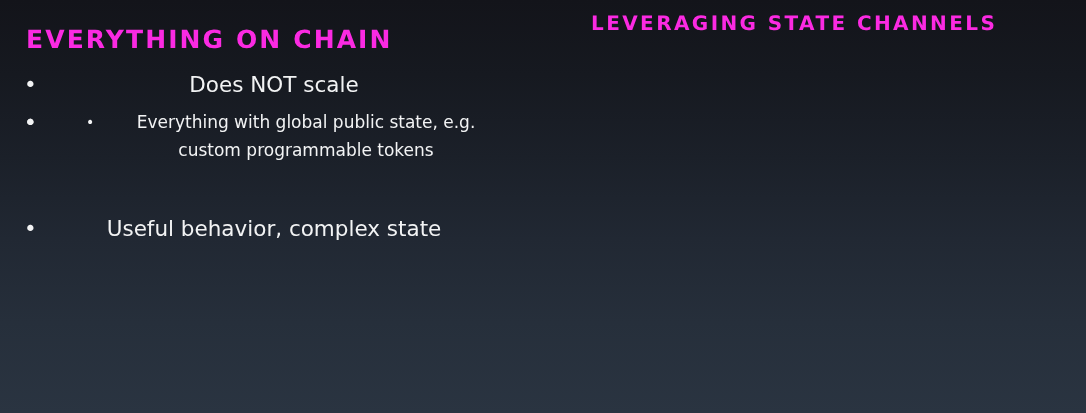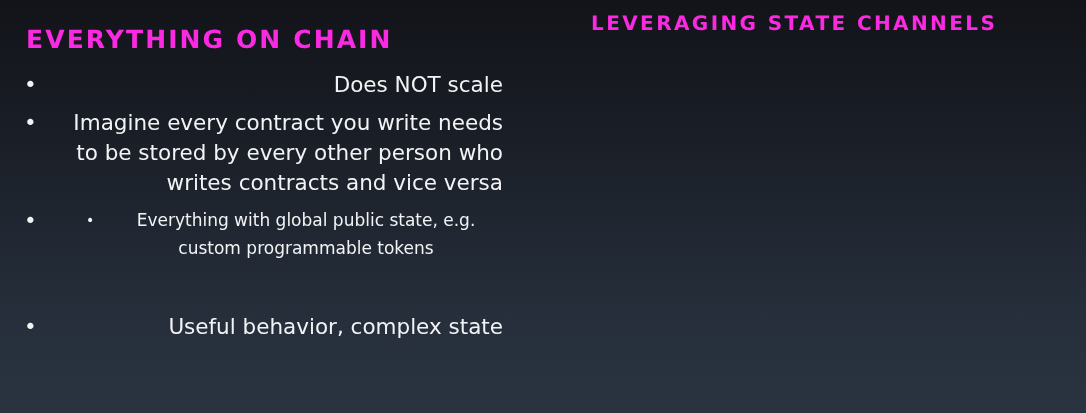--- a/index.html
+++ b/index.html
@@ -71,21 +71,21 @@
     text-align:center;
   }
 
   
   .col-left .lvl1 {
     font-size:21.5px;
     line-height:30px;
     padding-left:21px;
     margin-bottom:8px;
   }
-  .col-left .lvl1 .txt { width:458px;text-align:right; }
+  .col-left .lvl1 .txt { width:458px; }
 
   .col-left .lvl2 {
     font-size:17px;
     line-height:28px;
     padding-left:82px;
     margin-top:2px;
     margin-bottom:8px;
   }
   .col-left .lvl2 .dot { left:62px; font-size:14px; }
   .col-left .lvl2 .txt { width:400px; }
@@ -102,21 +102,20 @@
       <div class="heading">EVERYTHING ON CHAIN</div>
       <div class="bullets">
 
         <div class="bullet lvl1">
           <span class="dot">•</span>
           <span class="txt">Does NOT scale</span>
         </div>
 
         <div class="bullet lvl1">
           <span class="dot">•</span>
-          <span class="txt">Imagine every contract you write needs to be stored by every other person who writes contracts and vice versa</span>
         </div>
 
         <div class="bullet lvl1">
           <span class="dot">•</span>
         </div>
 
         <div class="bullet lvl2">
           <span class="dot">•</span>
           <span class="txt">Everything with global public state, e.g. custom programmable tokens</span>
         </div>

